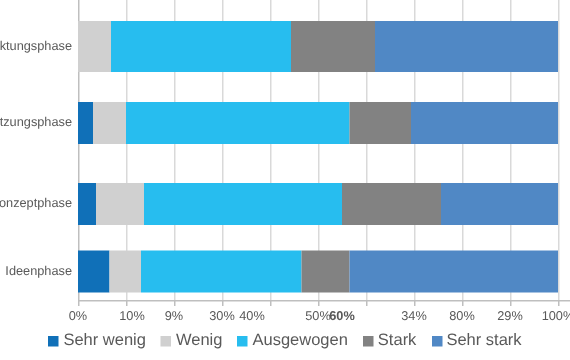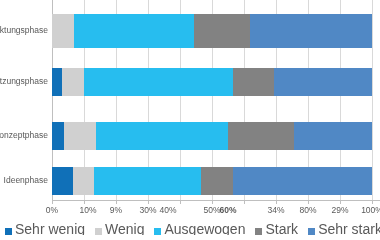--- a/index.html
+++ b/index.html
@@ -76,21 +76,21 @@
   .legend{
     position:absolute;
     left:0;right:0;top:221px;
     text-align:center;
     font-size:0;
     white-space:nowrap;
   }
   .legend-item{
     display:inline-block;
     margin:0 5px;
-    font-size:14px;
+    font-size:11px;
     color:#595959;
     white-space:nowrap;
   }
   .legend-swatch{
     display:inline-block;
     width:7px;height:7px;
     margin-right:3px;
     vertical-align:-1px;
   }
   .legend-text{display:inline-block;vertical-align:top;}

